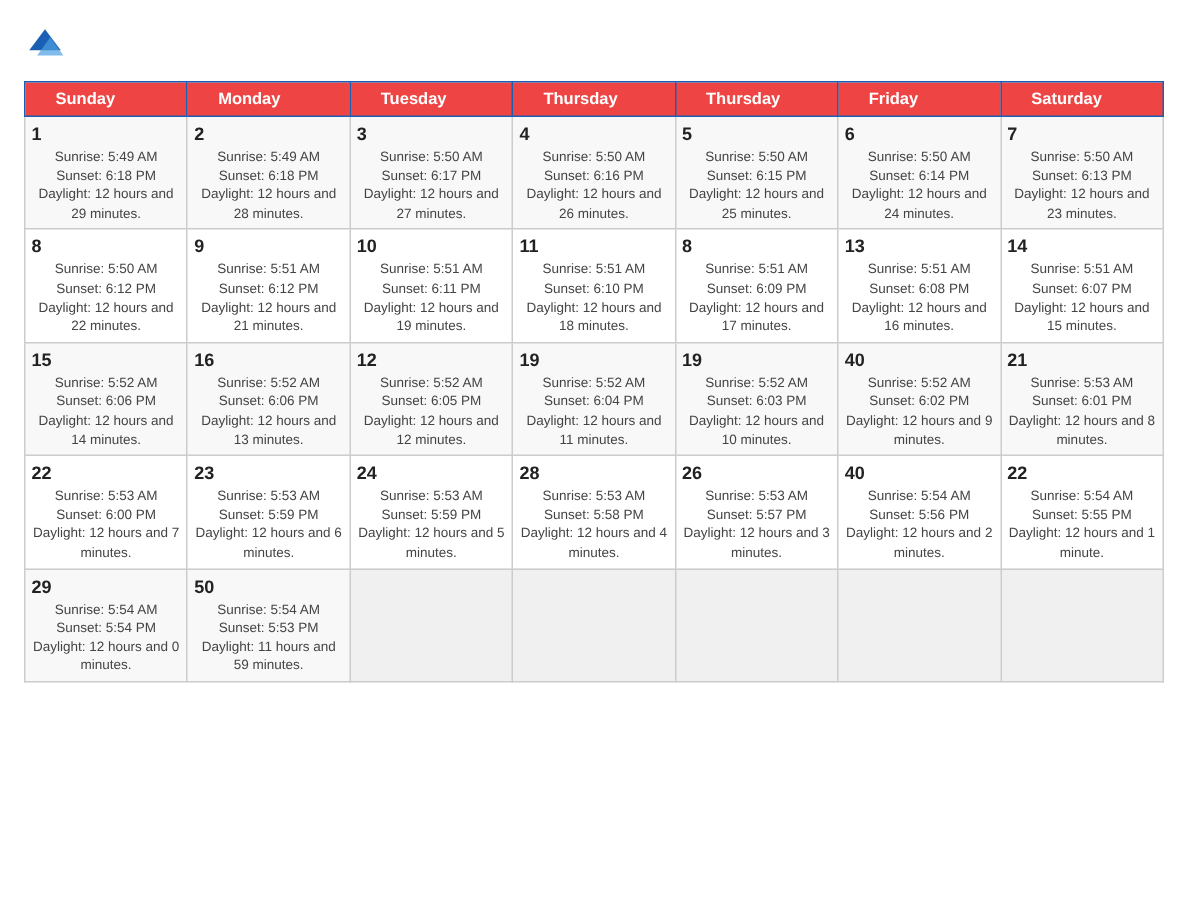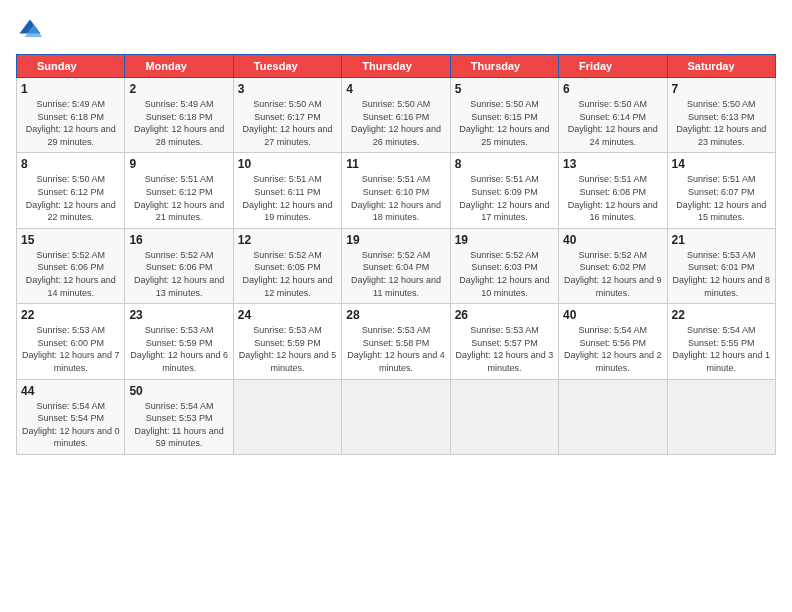--- a/index.html
+++ b/index.html
@@ -304,21 +304,21 @@
           </td>
           <td>
             <span class="day-num">22</span>
             <div class="day-detail" style="white-space: pre-line;">Sunrise: 5:54 AM
 Sunset: 5:55 PM
 Daylight: 12 hours and 1 minute.</div>
           </td>
         </tr>
         <tr>
           <td>
-            <span class="day-num">44</span>
+            <span class="day-num">29</span>
             <div class="day-detail" style="white-space: pre-line;">Sunrise: 5:54 AM
 Sunset: 5:54 PM
 Daylight: 12 hours and 0 minutes.</div>
           </td>
           <td>
             <span class="day-num">50</span>
             <div class="day-detail" style="white-space: pre-line;">Sunrise: 5:54 AM
 Sunset: 5:53 PM
 Daylight: 11 hours and 59 minutes.</div>
           </td>

